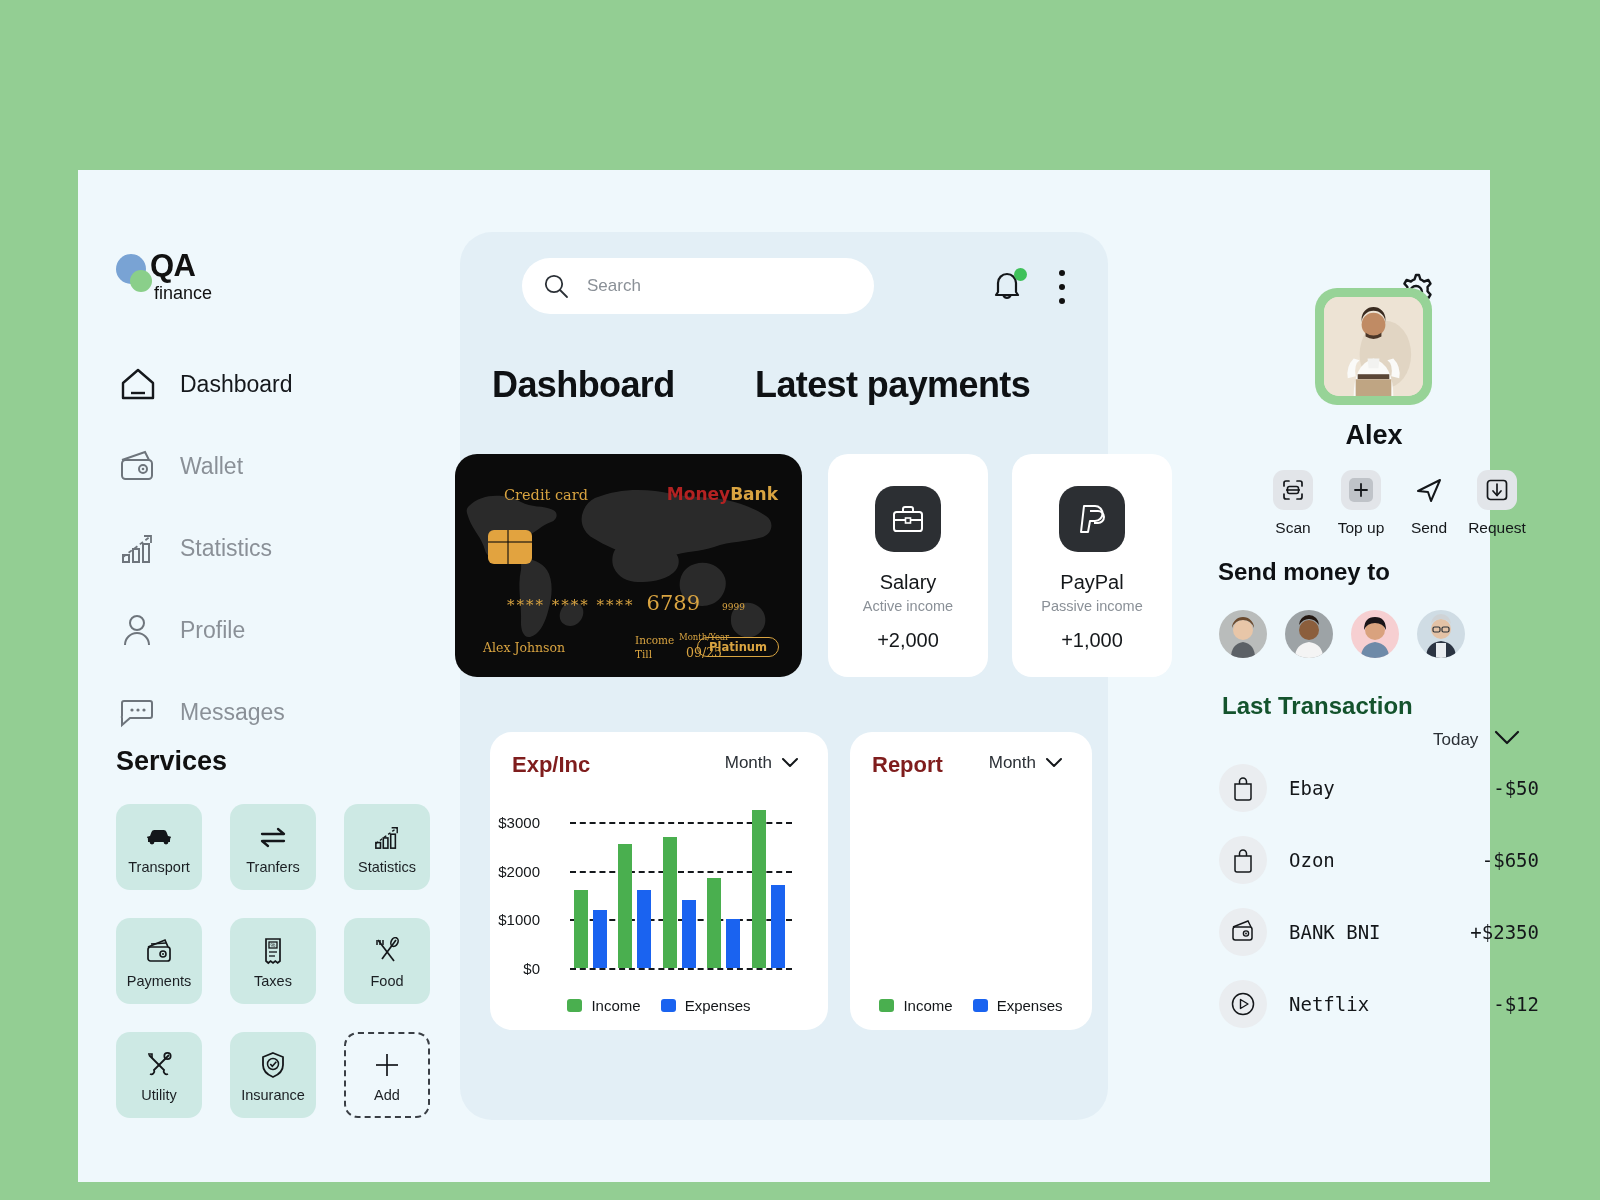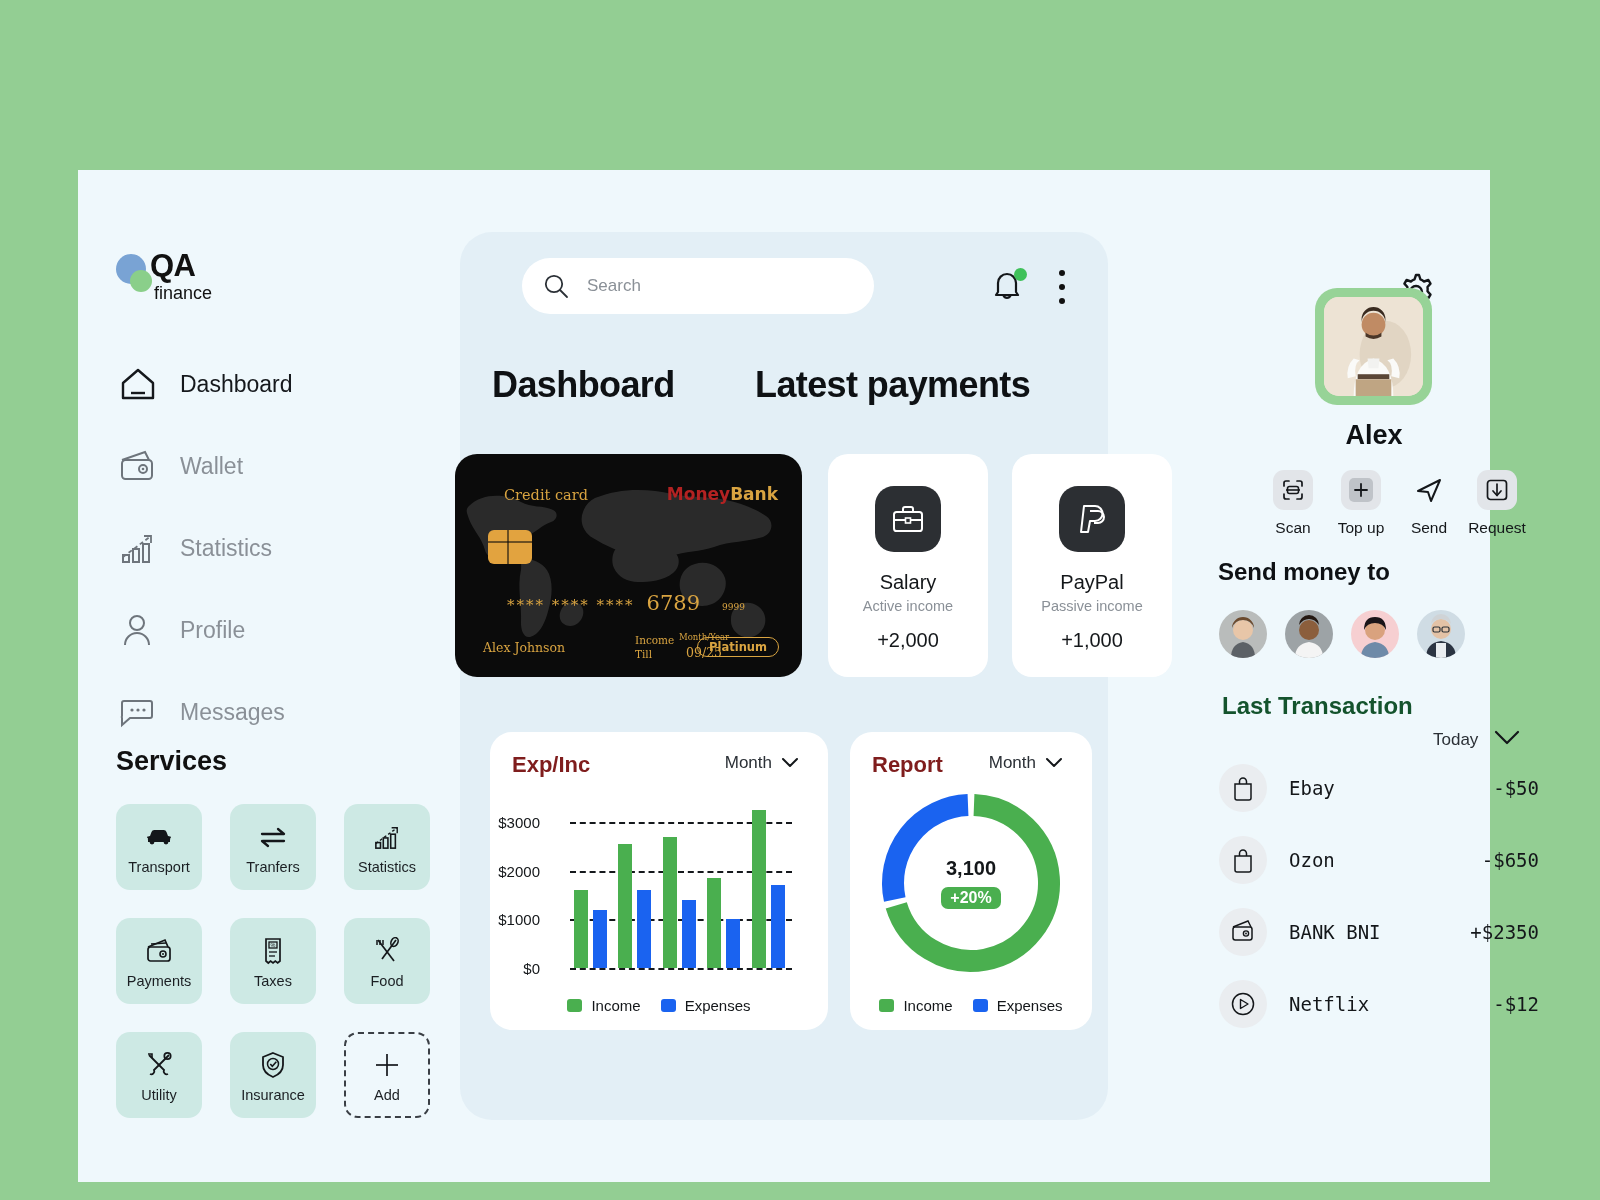--- a/index.html
+++ b/index.html
@@ -483,30 +483,20 @@
     <div class="chart-card donut">
       <div class="cc-title">Report</div>
       <div class="cc-period">
         <span>Month</span>
         <span>
           <svg width="18" height="11" viewBox="0 0 18 11">
               <path d="M2 2 L9 9 L16 2" fill="none" stroke="#14171A" stroke-width="2" stroke-linecap="round" stroke-linejoin="round"></path>
             </svg>
         </span>
       </div>
-      <div class="donut-wrap">
-        <svg id="donut-svg" width="190" height="190" viewBox="0 0 190 190">
-            <path d="M 97.99424910882657 17.057492519971547 A 78 78 0 1 1 20.250839191719606 117.28369265758792" fill="none" stroke="#4AAF4F" stroke-width="22"></path>
-            <path d="M 18.761560245684535 111.48333412352036 A 78 78 0 0 1 92.0057508911734 17.057492519971547" fill="none" stroke="#1A63F0" stroke-width="22"></path>
-          </svg>
-        <div class="donut-center">
-          <div class="donut-val">3,100</div>
-          <div class="donut-badge">+20%</div>
-        </div>
-      </div>
       <div class="legend">
         <span class="li">
           <span class="sw g"></span>
           <span class="lt">Income</span>
         </span>
         <span class="li">
           <span class="sw b"></span>
           <span class="lt">Expenses</span>
         </span>
       </div>

